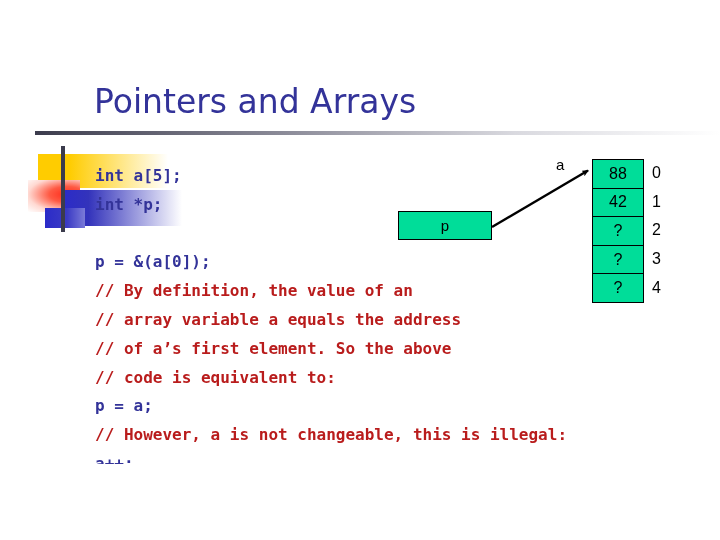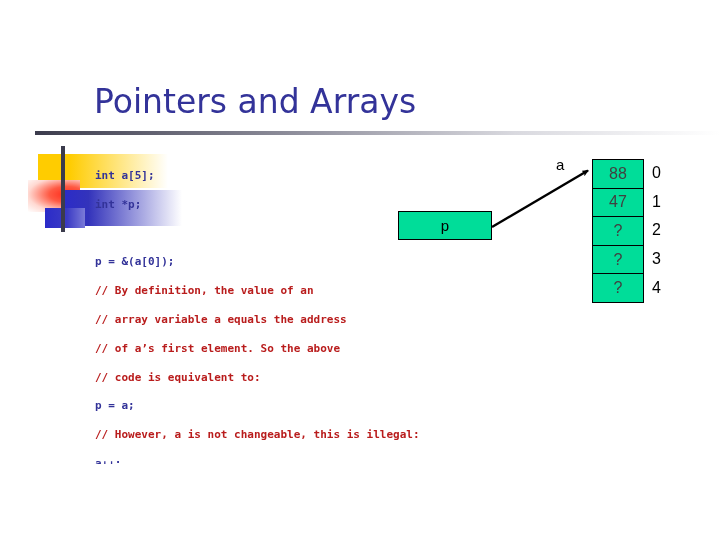--- a/index.html
+++ b/index.html
@@ -86,21 +86,21 @@
     letter-spacing: 0px;
     white-space: nowrap;
   }
 
   
   #code {
     position: absolute;
     left: 95px;
     top: 162px;
     font-family: "DejaVu Sans Mono", monospace;
-    font-size: 11px;
+    font-size: 16px;
     font-weight: bold;
     line-height: 28.8px;
     white-space: pre;
   }
   .code-line { height: 28.8px; }
   .c-code    { color: #333399; }
   .c-comment { color: #b91c1c; }
 
   
   #p-box {
@@ -133,21 +133,21 @@
   }
   .array-cell {
     height: 28.6px;
     border-bottom: 1px solid #000000;
     box-sizing: border-box;
     display: flex;
     align-items: center;
     justify-content: center;
     font-family: "Liberation Sans", sans-serif;
     font-size: 16px;
-    color: #404040;
+    color: #000000;
     background: #00DD99;
   }
   #index-col {
     position: absolute;
     left: 652px;
     top: 159px;
     width: 22px;
   }
   .index-cell {
     height: 28.6px;
@@ -204,21 +204,21 @@
       <marker id="arrowhead" markerWidth="7" markerHeight="7" refX="6" refY="3.2" orient="auto" markerUnits="userSpaceOnUse">
         <path d="M0,0 L7,3.2 L0,6.4 L1.6,3.2 Z" fill="#000000"></path>
       </marker>
     </defs>
     <line x1="12" y1="77" x2="108" y2="20.5" stroke="#000000" stroke-width="2.4" marker-end="url(#arrowhead)"></line>
   </svg>
   <div id="a-label">a</div>
 
   <div id="array-table">
       <div class="array-cell">88</div>
-      <div class="array-cell">47</div>
+      <div class="array-cell">42</div>
       <div class="array-cell">?</div>
       <div class="array-cell">?</div>
       <div class="array-cell">?</div>
     </div>
   <div id="index-col">
       <div class="index-cell">0</div>
       <div class="index-cell">1</div>
       <div class="index-cell">2</div>
       <div class="index-cell">3</div>
       <div class="index-cell">4</div>

